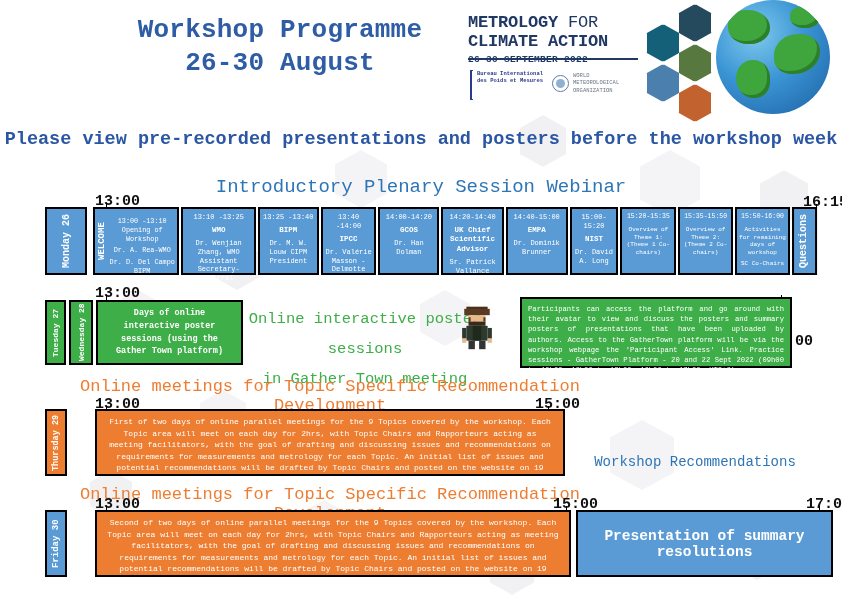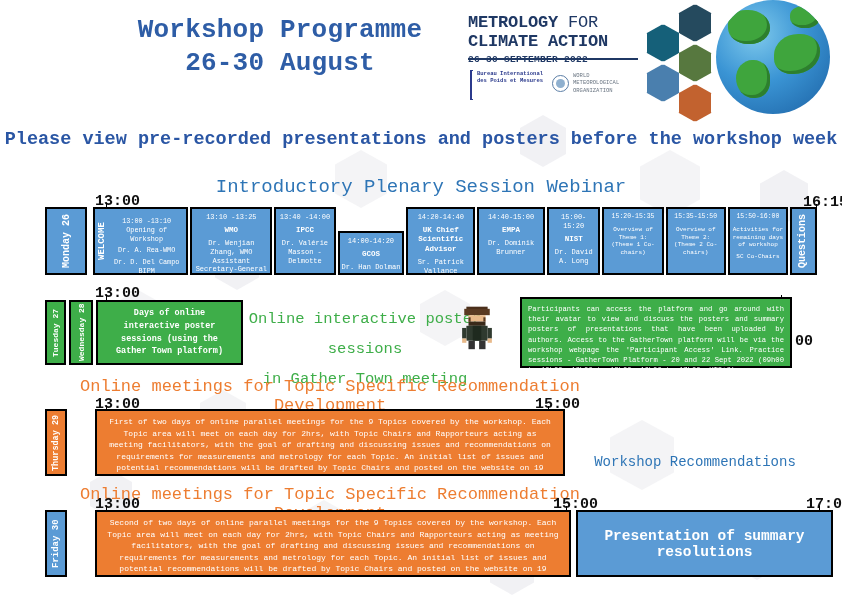--- a/index.html
+++ b/index.html
@@ -154,26 +154,31 @@
         <div>Dr. A. Rea-WMO</div>
         <div>Dr. D. Del Campo BIPM</div>
       </div>
     </div>
 
     <div class="sess" style="flex:78 1 0;">
       <div class="sess-time">13:10 -13:25</div>
       <div class="sess-org">WMO</div>
       <div class="sess-speaker">Dr. Wenjian Zhang, WMO Assistant Secretary-General</div>
     </div>
+    <div class="sess" style="flex:62 1 0;">
+      <div class="sess-time">13:25 -13:40</div>
+      <div class="sess-org">BIPM</div>
+      <div class="sess-speaker">Dr. M. W. Louw CIPM President</div>
+    </div>
     <div class="sess" style="flex:56 1 0;">
       <div class="sess-time">13:40 -14:00</div>
       <div class="sess-org">IPCC</div>
       <div class="sess-speaker">Dr. Valérie Masson -Delmotte</div>
     </div>
-    <div class="sess" style="flex:62 1 0;margin-top:24px;">
+    <div class="sess" style="flex:62 1 0;">
       <div class="sess-time">14:00-14:20</div>
       <div class="sess-org">GCOS</div>
       <div class="sess-speaker">Dr. Han Dolman</div>
     </div>
     <div class="sess" style="flex:64 1 0;">
       <div class="sess-time">14:20-14:40</div>
       <div class="sess-org">UK Chief Scientific Advisor</div>
       <div class="sess-speaker">Sr. Patrick Vallance</div>
     </div>
     <div class="sess" style="flex:63 1 0;">

